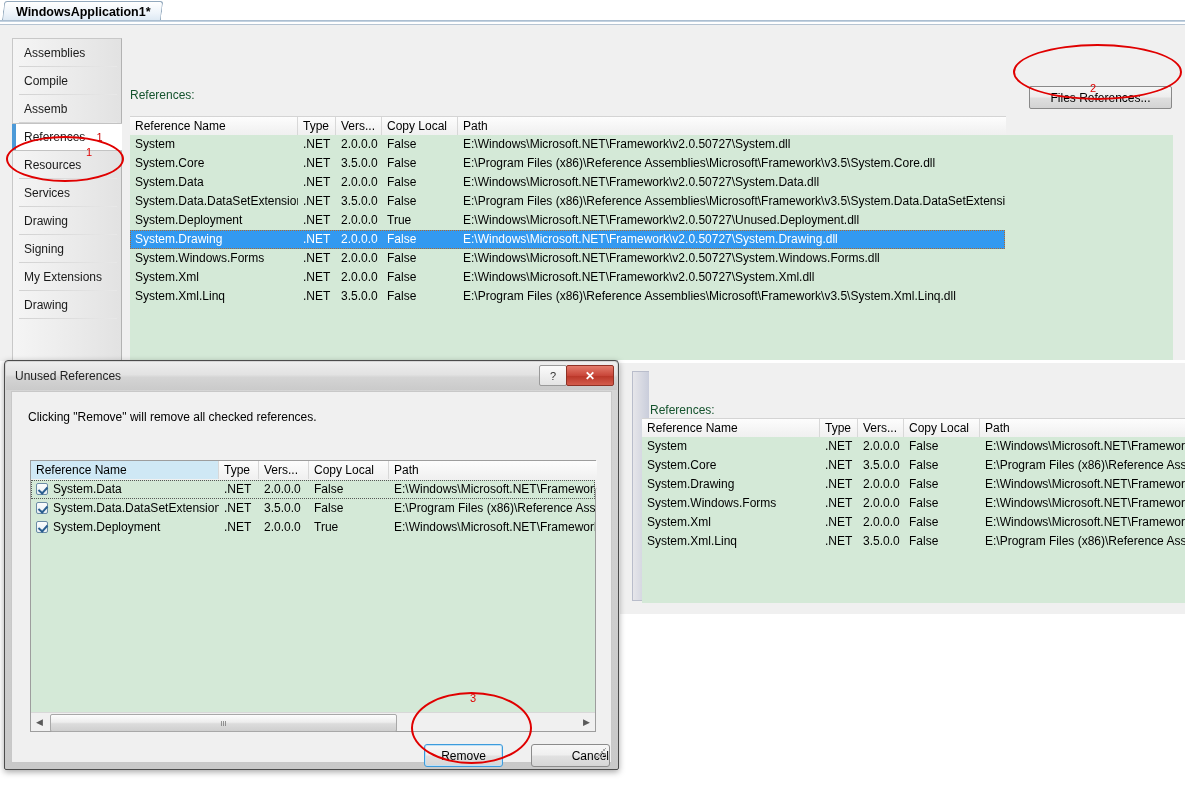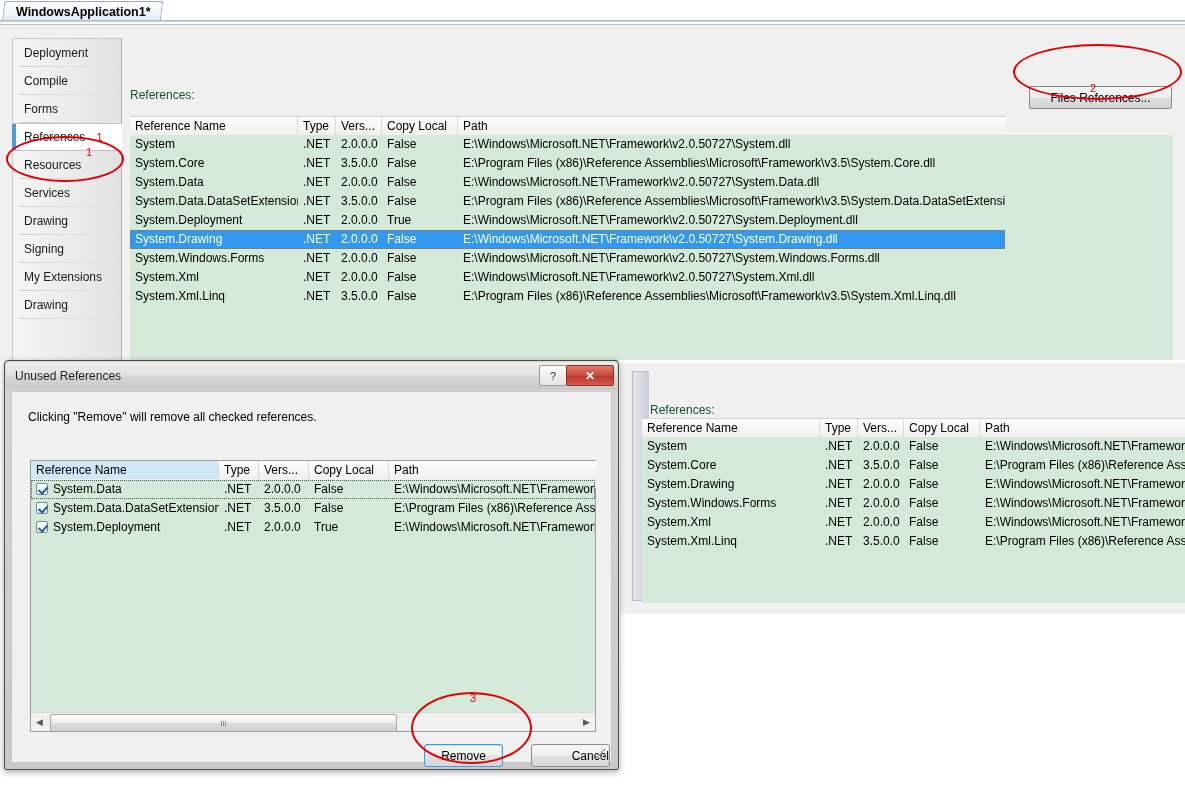--- a/index.html
+++ b/index.html
@@ -384,27 +384,27 @@
   <div id="doc-tab">
     <span class="tab-label">WindowsApplication1*</span>
   </div>
   <div class="tabstrip-underline"></div>
 </div>
 
 <div id="props-window">
 
   <div id="vtabs">
       <div class="vtab">
-        <span>Deployment</span>
+        <span>Assemblies</span>
       </div>
       <div class="vtab">
         <span>Compile</span>
       </div>
       <div class="vtab">
-        <span>Forms</span>
+        <span>Assemb</span>
       </div>
       <div class="vtab selected">
         <div class="sel-bar"></div>
         <span>References</span>
         <span class="badge-num">1</span>
       </div>
       <div class="vtab">
         <span>Resources</span>
       </div>
       <div class="vtab">
@@ -466,21 +466,21 @@
         <div class="cell" style="left: 168px; width: 38px;">.NET</div>
         <div class="cell" style="left: 206px; width: 46px;">3.5.0.0</div>
         <div class="cell" style="left: 252px; width: 76px;">False</div>
         <div class="cell" style="left: 328px; width: 548px;">E:\Program Files (x86)\Reference Assemblies\Microsoft\Framework\v3.5\System.Data.DataSetExtensi...</div>
       </div>
       <div class="grid-row">
         <div class="cell" style="left: 0px; width: 168px;">System.Deployment</div>
         <div class="cell" style="left: 168px; width: 38px;">.NET</div>
         <div class="cell" style="left: 206px; width: 46px;">2.0.0.0</div>
         <div class="cell" style="left: 252px; width: 76px;">True</div>
-        <div class="cell" style="left: 328px; width: 548px;">E:\Windows\Microsoft.NET\Framework\v2.0.50727\System.Deployment.dll</div>
+        <div class="cell" style="left: 328px; width: 548px;">E:\Windows\Microsoft.NET\Framework\v2.0.50727\Unused.Deployment.dll</div>
       </div>
       <div class="grid-row selected">
         <div class="cell" style="left: 0px; width: 168px;">System.Drawing</div>
         <div class="cell" style="left: 168px; width: 38px;">.NET</div>
         <div class="cell" style="left: 206px; width: 46px;">2.0.0.0</div>
         <div class="cell" style="left: 252px; width: 76px;">False</div>
         <div class="cell" style="left: 328px; width: 548px;">E:\Windows\Microsoft.NET\Framework\v2.0.50727\System.Drawing.dll</div>
       </div>
       <div class="grid-row">
         <div class="cell" style="left: 0px; width: 168px;">System.Windows.Forms</div>

